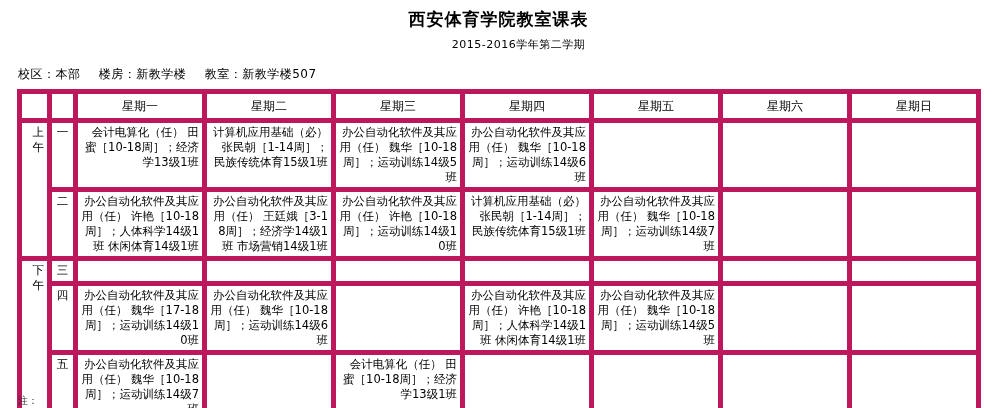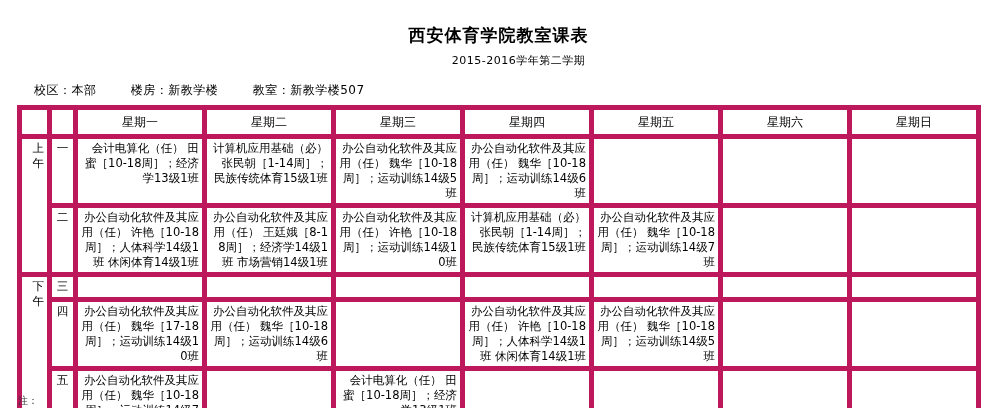--- a/index.html
+++ b/index.html
@@ -18,37 +18,36 @@
     position: relative;
     width: 997px;
     height: 408px;
     box-sizing: border-box;
   }
   .title {
     text-align: center;
     font-size: 17px;
     font-weight: bold;
     letter-spacing: 1px;
-    padding-top: 24px;
+    padding-top: 8px;
   }
   .subtitle {
     text-align: center;
     font-size: 11px;
     padding-top: 6px;
     letter-spacing: 0.5px;
     padding-left: 40px;
   }
   .meta-row {
     font-size: 12px;
     padding: 14px 0 6px 18px;
     letter-spacing: 0.5px;
   }
   .meta-row span {
     margin-right: 14px;
-    margin-left: 16px;
   }
   table.schedule {
     border-collapse: collapse;
     width: 963px;
     margin-left: 17px;
     table-layout: fixed;
   }
   table.schedule td, table.schedule th {
     border: 5px solid #be185d;
     vertical-align: top;
@@ -168,21 +167,21 @@
           </td>
       </tr>
       <tr>
         <td class="period-col">二</td>
         <td class="cell">
             <span class="cell-text">办公自动化软件及其应用（任）
 许艳［10-18周］；人体科学14级1班 休闲体育14级1班</span>
           </td>
         <td class="cell">
             <span class="cell-text">办公自动化软件及其应用（任）
-王廷娥［8-18周］；经济学14级1班 市场营销14级1班</span>
+王廷娥［3-18周］；经济学14级1班 市场营销14级1班</span>
           </td>
         <td class="cell">
             <span class="cell-text">办公自动化软件及其应用（任）
 许艳［10-18周］；运动训练14级10班</span>
           </td>
         <td class="cell">
             <span class="cell-text">计算机应用基础（必）
 张民朝［1-14周］；民族传统体育15级1班</span>
           </td>
         <td class="cell">

